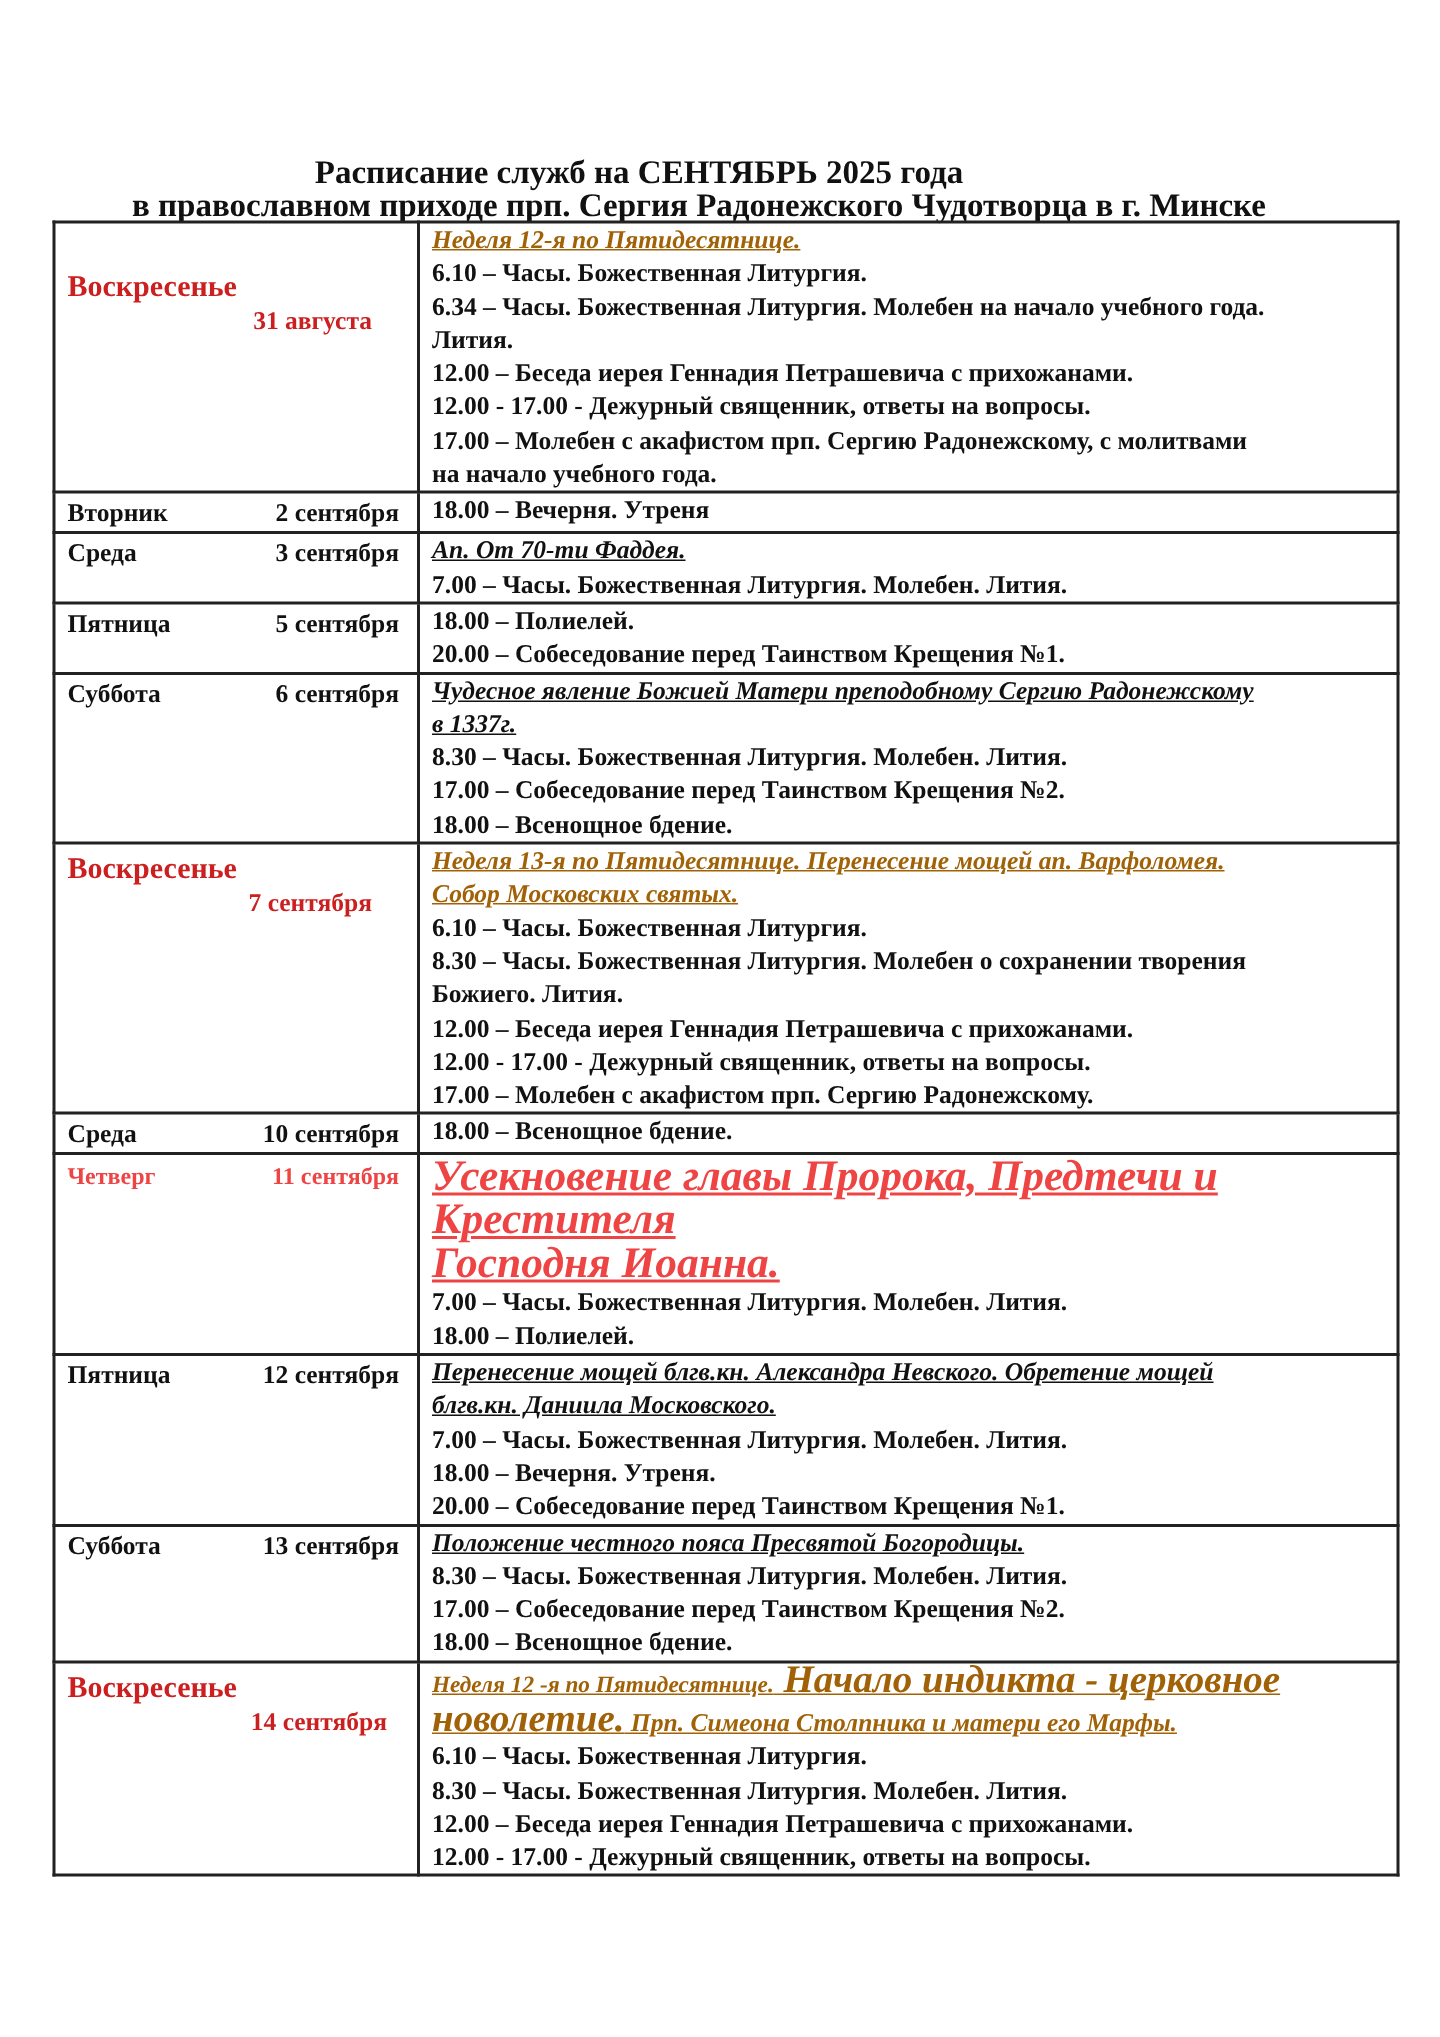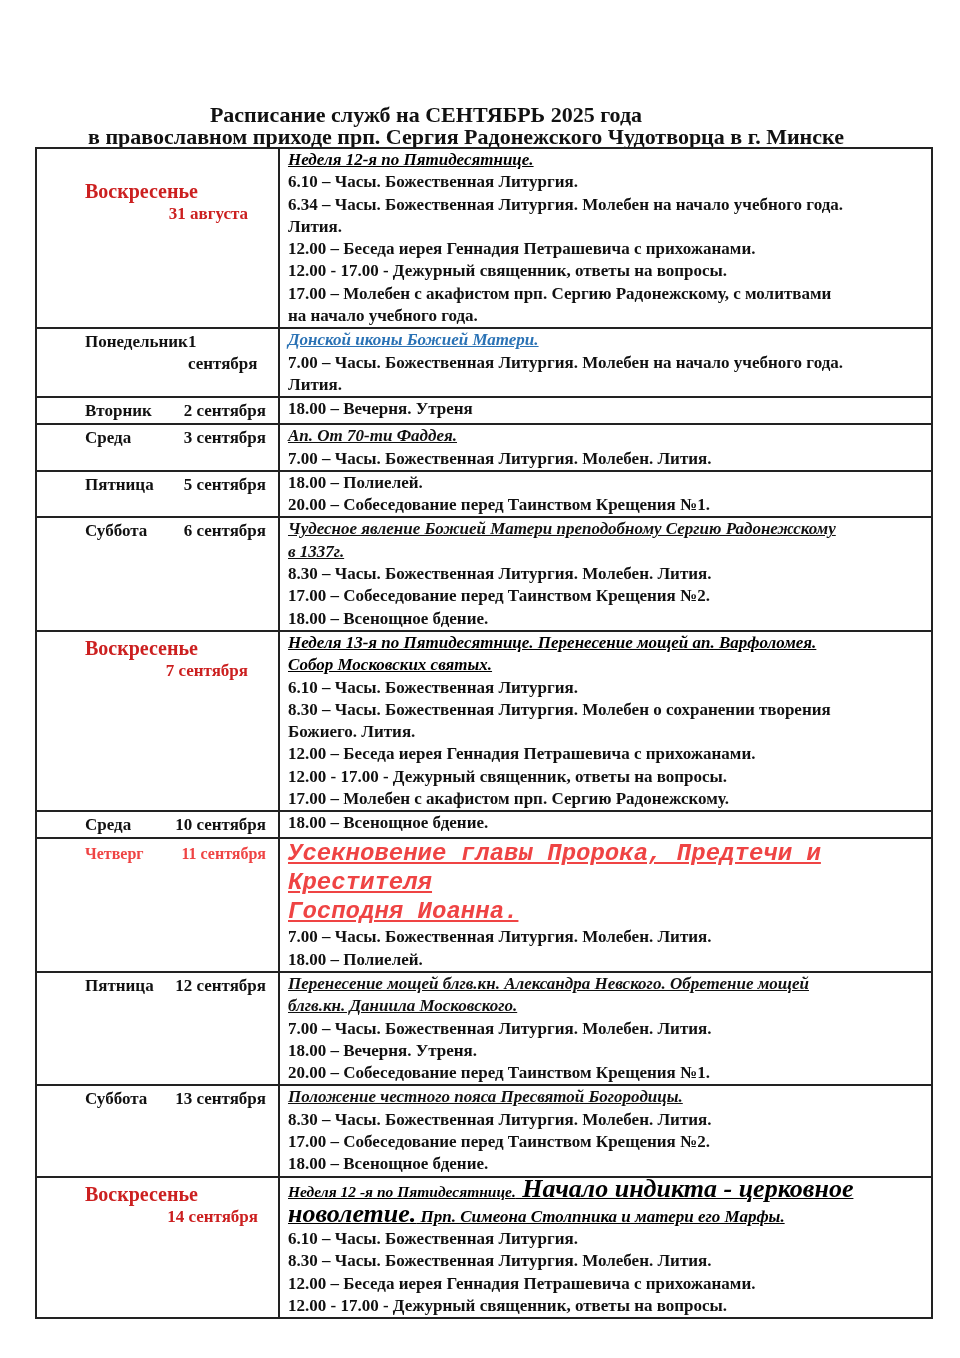--- a/index.html
+++ b/index.html
@@ -10,30 +10,30 @@
   .t1 { top: 104px; }
   .t2 { top: 126px; padding-left: 40px; }
   table.sched { position: absolute; left: 35px; top: 147px; width: 898px;
                 border-collapse: collapse; table-layout: fixed; }
   table.sched td { border: 2px solid #222222; vertical-align: top; padding: 0; }
   td.day { width: 241px; }
   td.svc { padding-left: 8px !important; padding-right: 4px !important; }
   .svc-line { font-weight: bold; font-size: 17px; line-height: 22.3px; white-space: normal; }
   .feast { font-style: italic; font-weight: bold; text-decoration: underline;
            font-size: 17px; line-height: 22.3px; }
-  .feast.big { font-size: 24px; line-height: 29px; font-family: Liberation Mono, monospace; }
+  .feast.big { font-size: 29px; line-height: 29px; }
   .feast .big-inline { font-size: 26px; }
-  .daylabel { font-weight: bold; font-size: 17px; line-height: 22px; padding-left: 8px; padding-top: 2px; margin-left: 40px; }
+  .daylabel { font-weight: bold; font-size: 17px; line-height: 22px; padding-left: 8px; padding-top: 2px; }
   .dayrow { display: flex; justify-content: space-between; padding-right: 12px; }
   .sun .dname { font-size: 20px; line-height: 24px; padding-top: 26px; color: #cc2020; }
   .sun .ddate { font-size: 17px; color: #cc2020; text-align: right; padding-right: 30px; }
   .sun.first .dname { padding-top: 28px; }
   .sun.mid .dname { padding-top: 2px; }
   .sun.last .dname { padding-top: 2px; }
-  .red { color: #000000; font-style: italic; }
+  .red { color: #a16207; font-style: italic; }
   .blue { color: #2a72b5; }
   .purple { color: #ef4444; }
   .dark { color: #111111; }
 </style>
 </head>
 <body>
 
 <div class="title t1">Расписание служб на СЕНТЯБРЬ 2025 года</div>
 <div class="title t2">в православном приходе прп. Сергия Радонежского Чудотворца в г. Минске</div>
 
@@ -52,33 +52,20 @@
       <div class="svc-line">6.10 – Часы. Божественная Литургия.</div>
       <div class="svc-line">6.34 – Часы. Божественная Литургия. Молебен на начало учебного года.</div>
       <div class="svc-line">Лития.</div>
       <div class="svc-line">12.00 – Беседа иерея Геннадия Петрашевича с прихожанами.</div>
       <div class="svc-line">12.00 - 17.00 -  Дежурный священник, ответы на вопросы.</div>
       <div class="svc-line">17.00 – Молебен с акафистом прп. Сергию Радонежскому, с молитвами</div>
       <div class="svc-line">на начало учебного года.</div>
     </td>
   </tr>
 
-  <tr style="height:68px">
-    <td class="day">
-      <div class="daylabel dayrow">
-        <span>Понедельник</span>
-        <span>1 сентября</span>
-      </div>
-    </td>
-    <td class="svc">
-      <div class="feast blue">Донской иконы Божией Матери.</div>
-      <div class="svc-line">7.00 – Часы. Божественная Литургия. Молебен на начало учебного года.</div>
-      <div class="svc-line">Лития.</div>
-    </td>
-  </tr>
 
   <tr style="height:27px">
     <td class="day">
       <div class="daylabel dayrow">
         <span>Вторник</span>
         <span>2 сентября</span>
       </div>
     </td>
     <td class="svc">
       <div class="svc-line">18.00 – Вечерня. Утреня</div>

